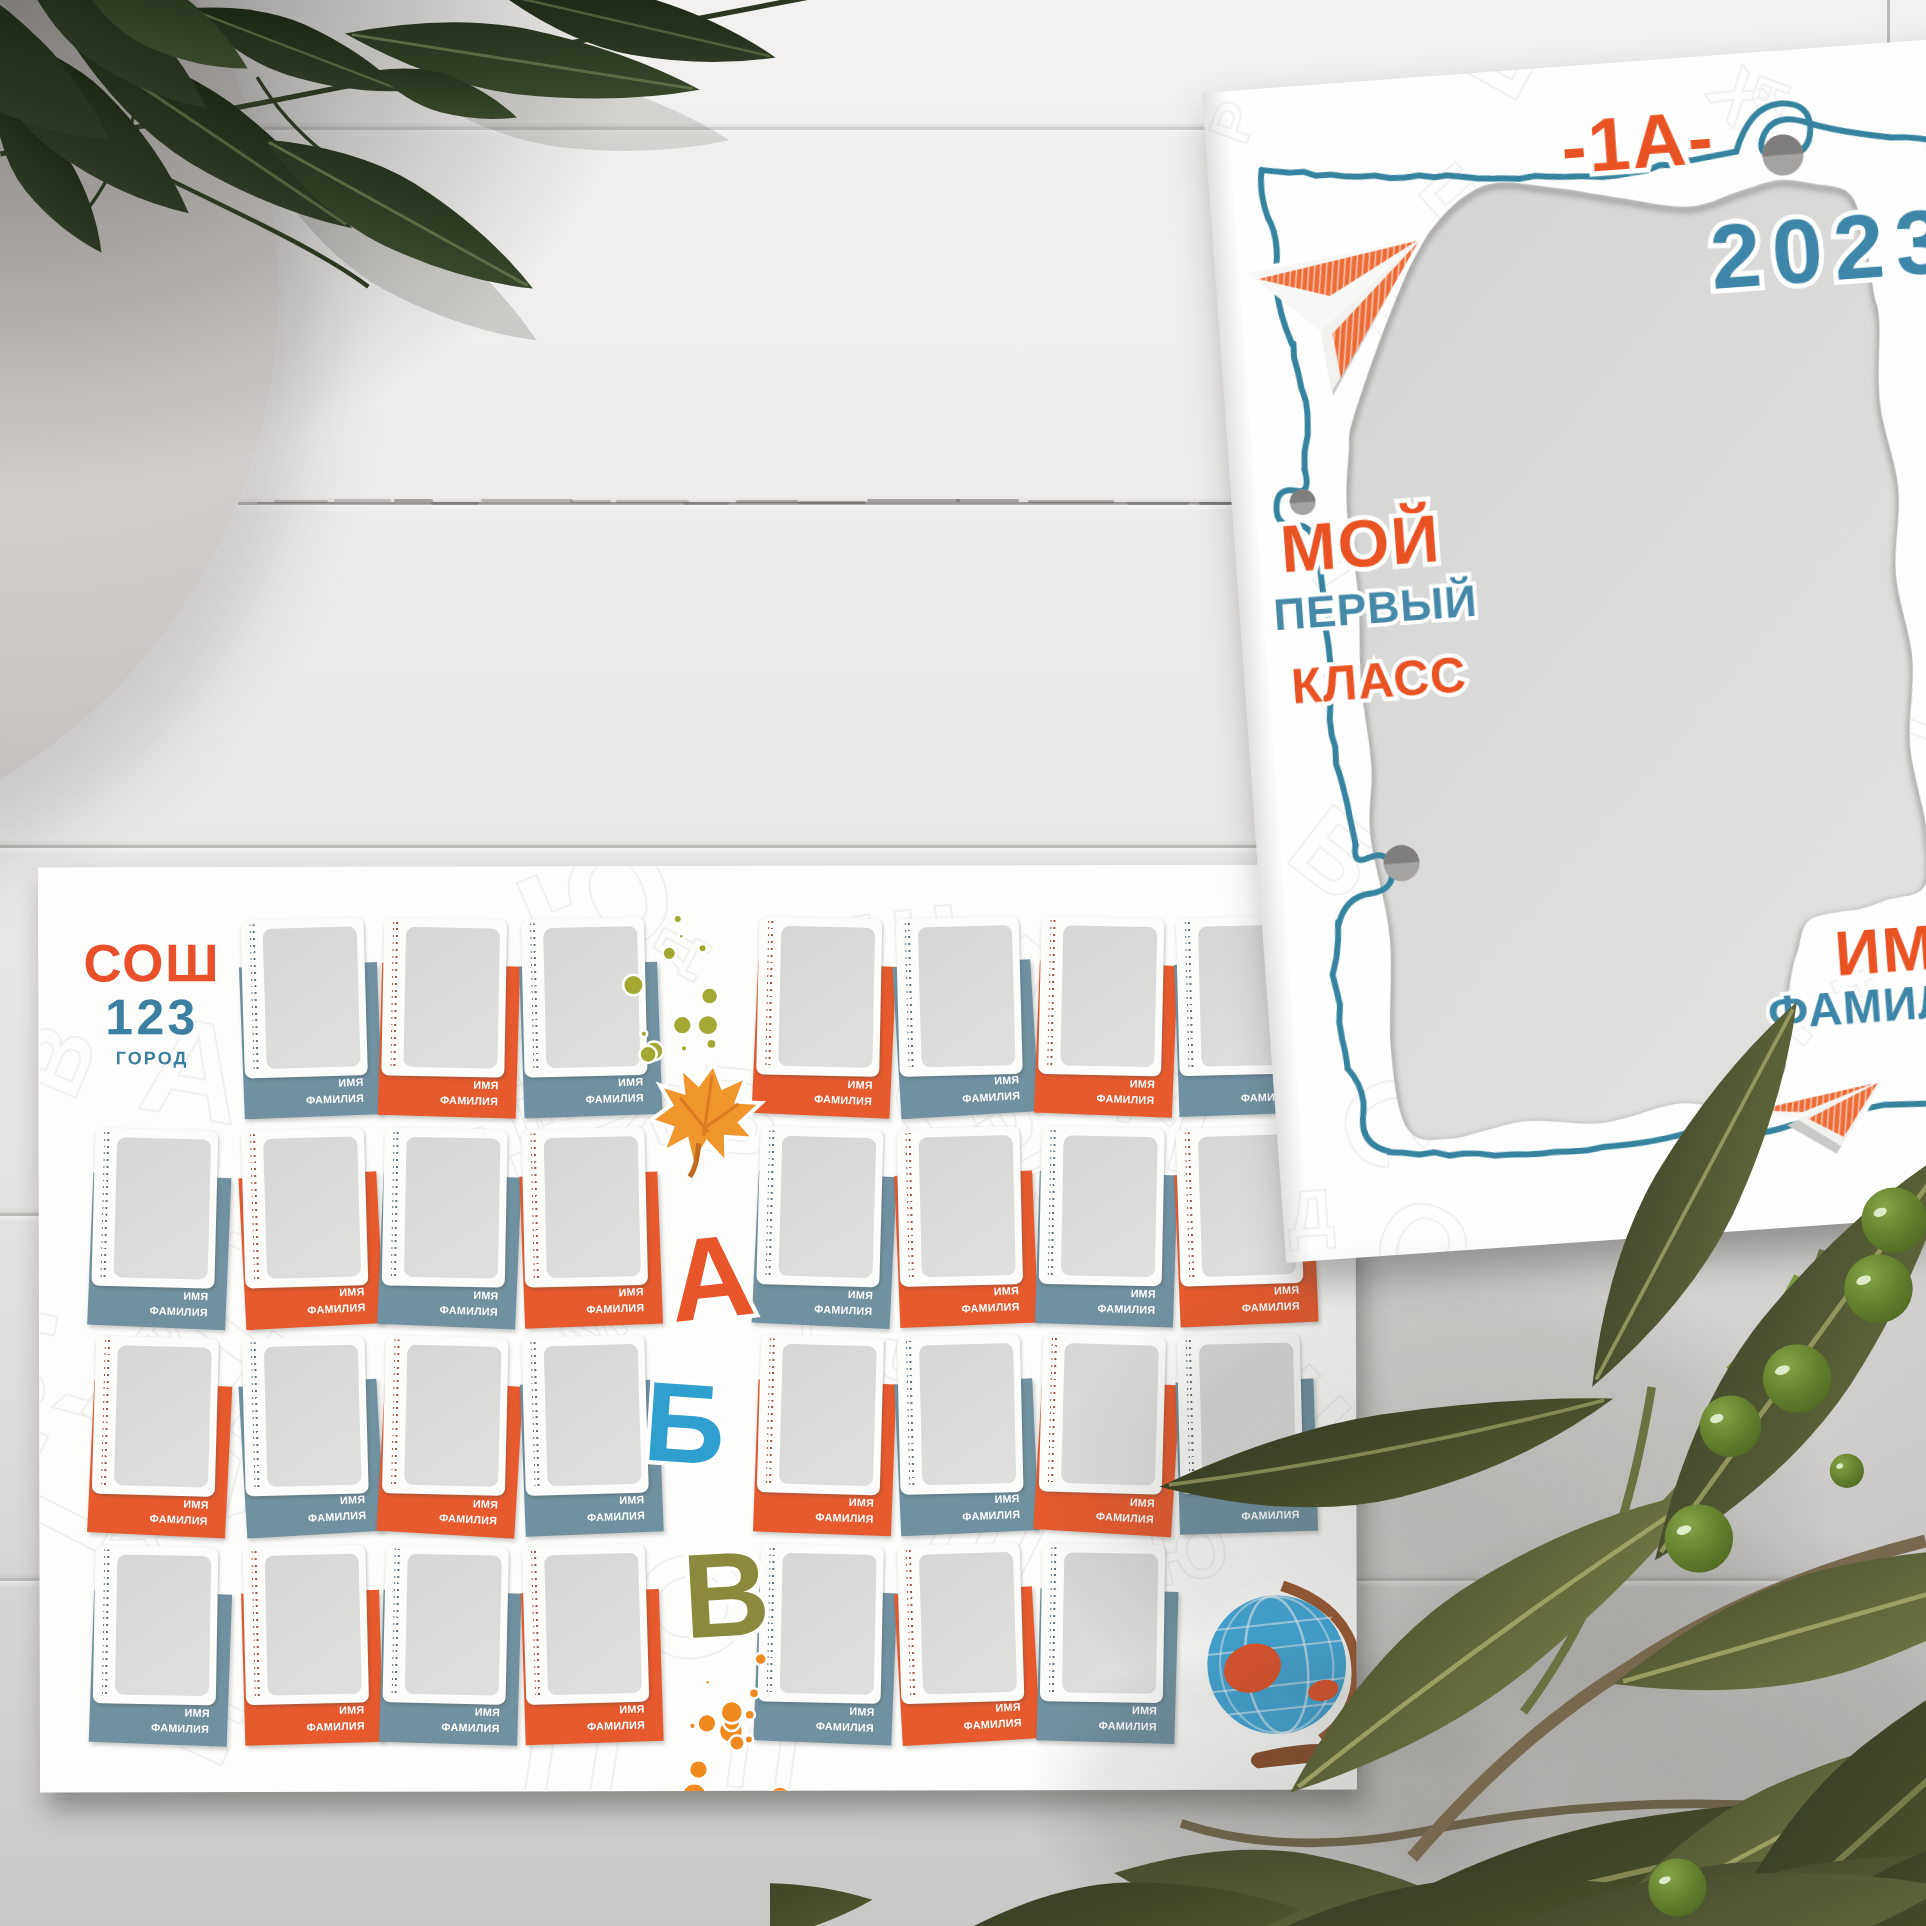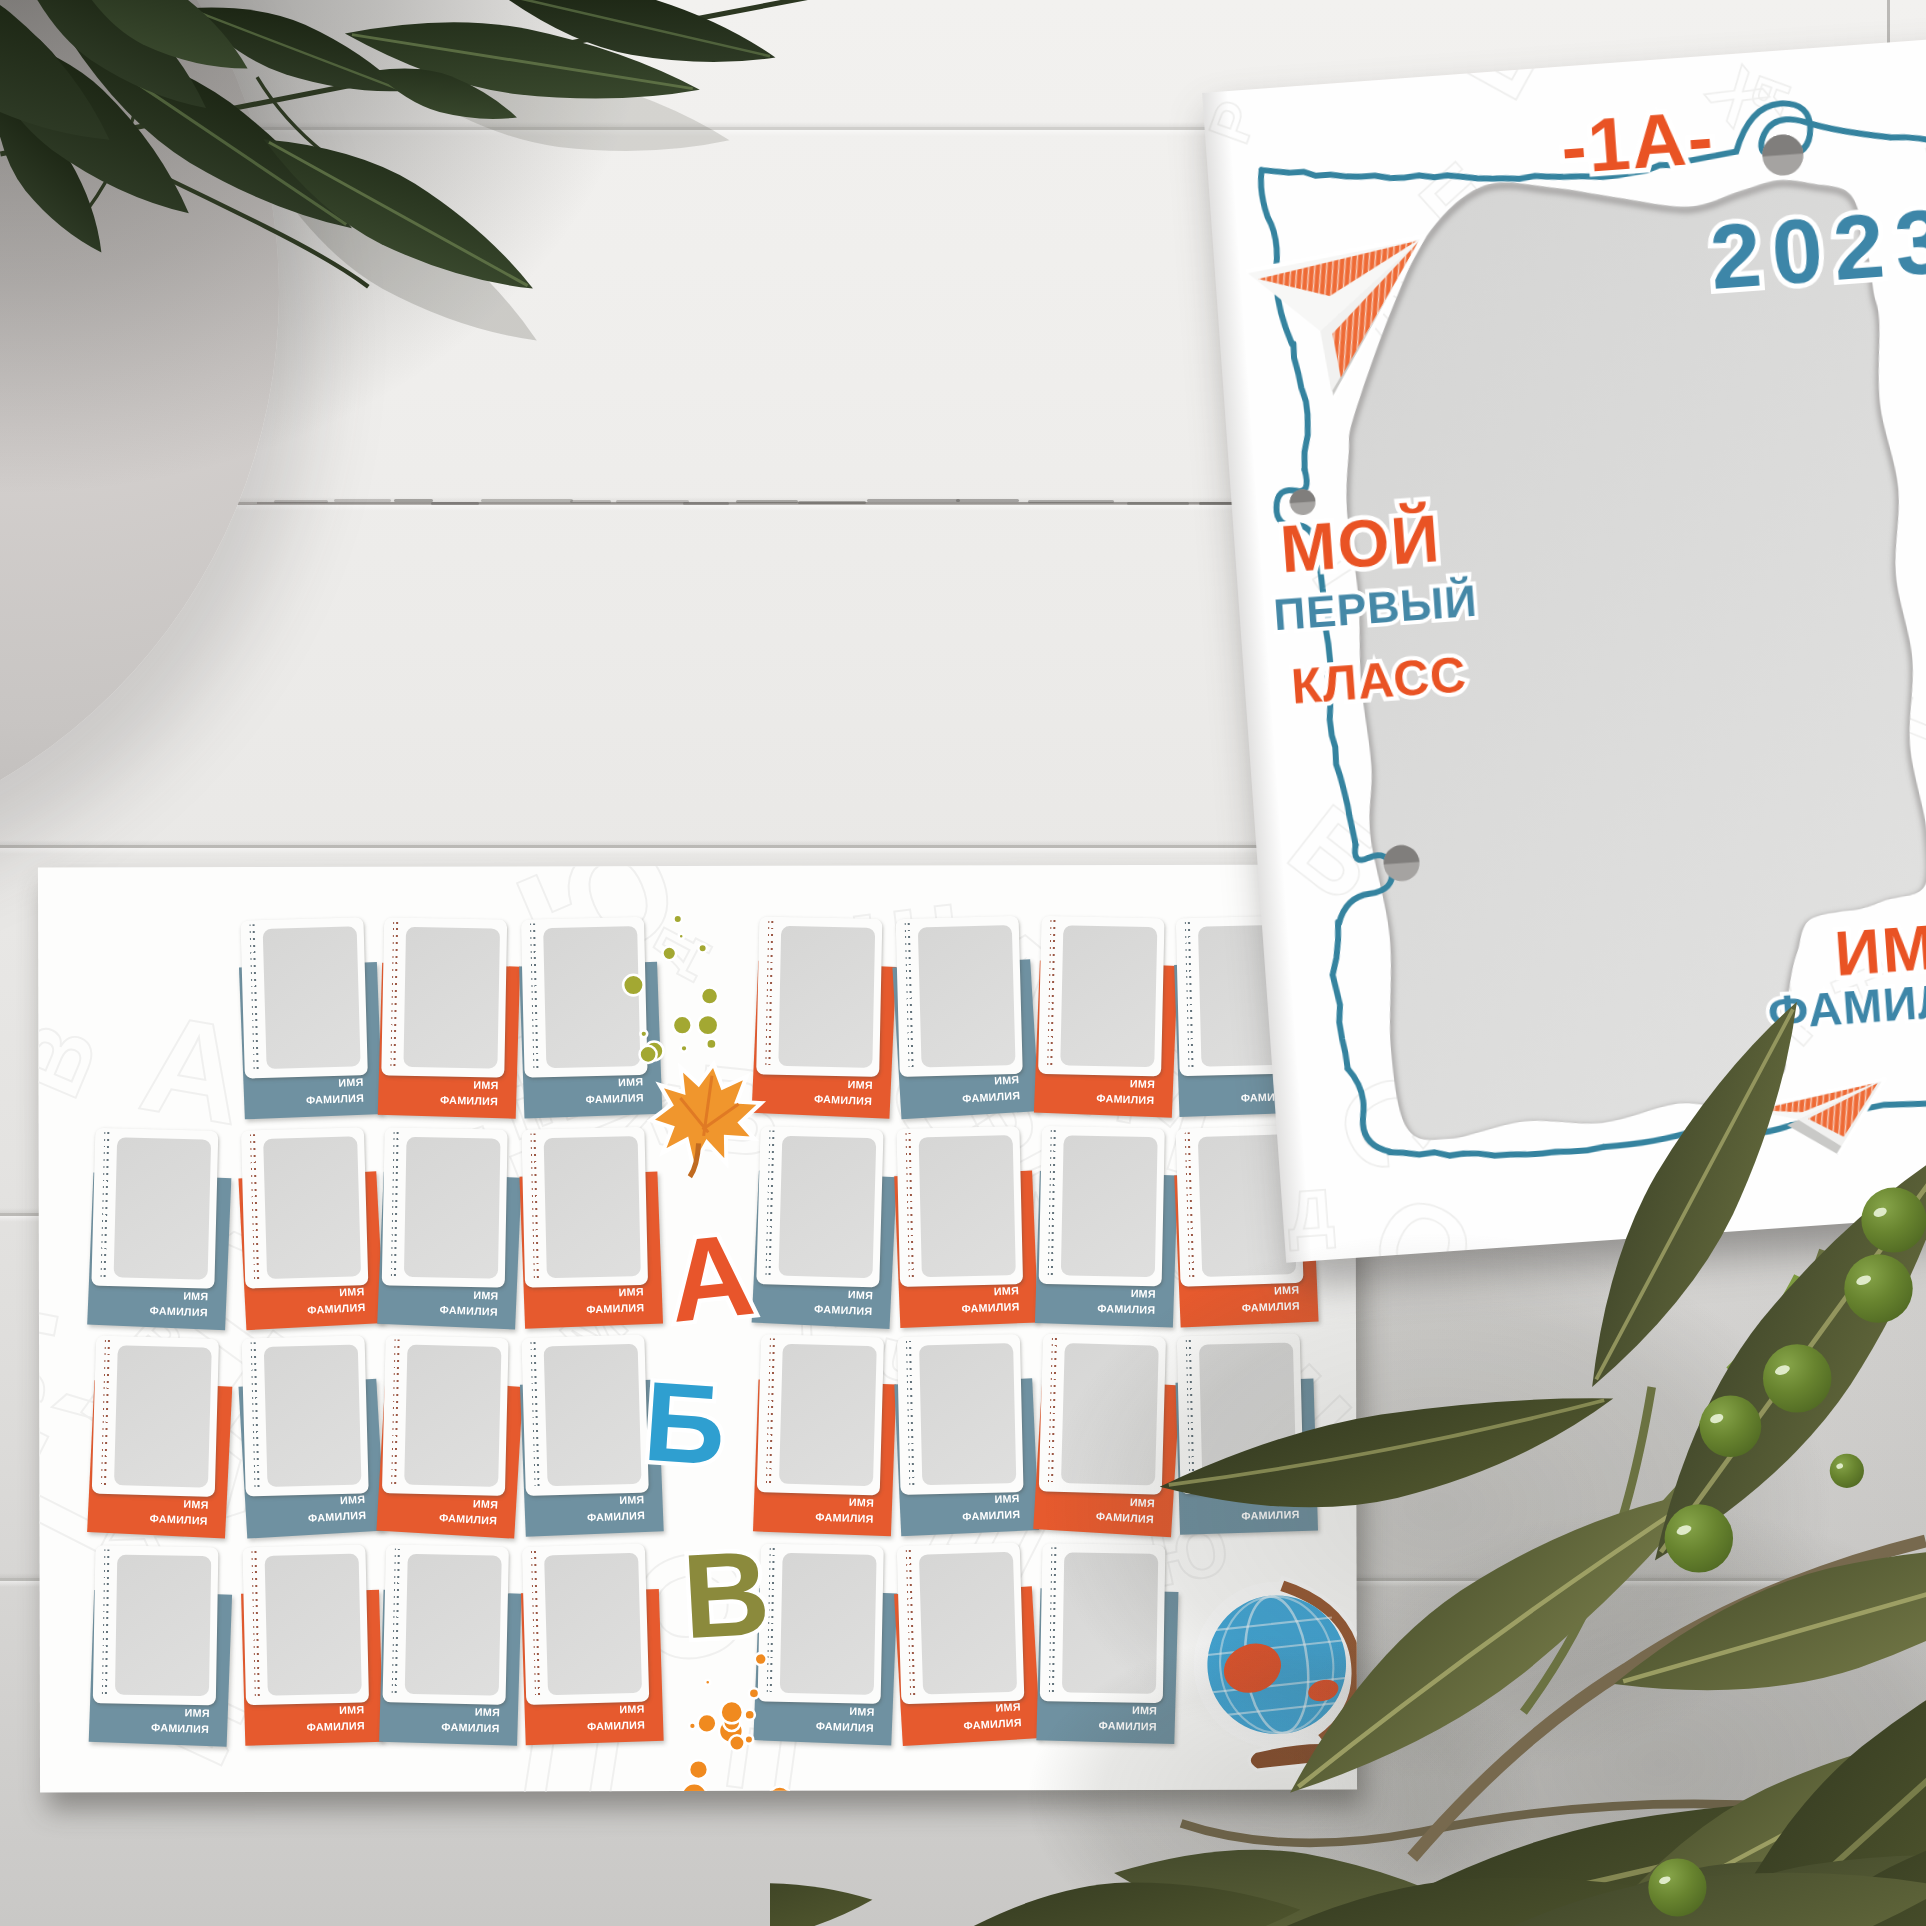--- a/index.html
+++ b/index.html
@@ -186,20 +186,25 @@
 <text x="2" y="625" font-size="160" transform="rotate(-79 2 625)" fill="none" stroke="#f0f0ef" stroke-width="2.2" font-family="Liberation Sans, sans-serif" font-weight="bold">Л</text>
 <text x="940" y="277" font-size="214" transform="rotate(58 940 277)" fill="none" stroke="#f0f0ef" stroke-width="2.2" font-family="Liberation Sans, sans-serif" font-weight="bold">Ч</text>
 <text x="760" y="330" font-size="143" transform="rotate(6 760 330)" fill="none" stroke="#f0f0ef" stroke-width="2.2" font-family="Liberation Sans, sans-serif" font-weight="bold">В</text>
 <text x="1408" y="644" font-size="140" transform="rotate(46 1408 644)" fill="none" stroke="#f0f0ef" stroke-width="2.2" font-family="Liberation Sans, sans-serif" font-weight="bold">Ш</text>
 <text x="595" y="133" font-size="172" transform="rotate(-23 595 133)" fill="none" stroke="#f0f0ef" stroke-width="2.2" font-family="Liberation Sans, sans-serif" font-weight="bold">Ю</text>
 <text x="688" y="813" font-size="174" transform="rotate(77 688 813)" fill="none" stroke="#f0f0ef" stroke-width="2.2" font-family="Liberation Sans, sans-serif" font-weight="bold">О</text>
 <text x="62" y="812" font-size="196" transform="rotate(-63 62 812)" fill="none" stroke="#f0f0ef" stroke-width="2.2" font-family="Liberation Sans, sans-serif" font-weight="bold">Г</text>
 <text x="262" y="513" font-size="132" transform="rotate(-35 262 513)" fill="none" stroke="#f0f0ef" stroke-width="2.2" font-family="Liberation Sans, sans-serif" font-weight="bold">Ж</text>
 </svg>
 
+<div class="abs" style="left:19.7px;top:65px;width:188px;text-align:center;">
+      <div style="font-size:53px;font-weight:bold;color:#e8502a;letter-spacing:1.7px;text-shadow:0 0 5.1px #fff,0 0 5.1px #fff;">СОШ</div>
+      <div style="font-size:50px;font-weight:bold;color:#3d7fa0;letter-spacing:3.4px;margin-top:-5.1px;text-shadow:0 0 5.1px #fff,0 0 5.1px #fff;">123</div>
+      <div style="font-size:18px;font-weight:bold;color:#3d7fa0;letter-spacing:2.1px;margin-top:1.7px;text-shadow:0 0 3.4px #fff;">ГОРОД</div>
+    </div>
 <div class="unit" style="left:205px;top:52px;transform:rotate(-1.5deg);">
       <div class="banner" style="background:#6f91a1;transform:rotate(-0.6deg);">
         <div>ИМЯ<br>ФАМИЛИЯ</div>
       </div>
       <div class="page">
         <div class="ph"></div>
         <div class="sp1" style="background:repeating-linear-gradient(180deg,#475a64 0 1.9px,rgba(0,0,0,0) 1.9px 6.8px);"></div>
         <div class="sp2" style="background:repeating-linear-gradient(180deg,#475a64 0 1.9px,rgba(0,0,0,0) 1.9px 6.8px);"></div>
       </div>
     </div>

